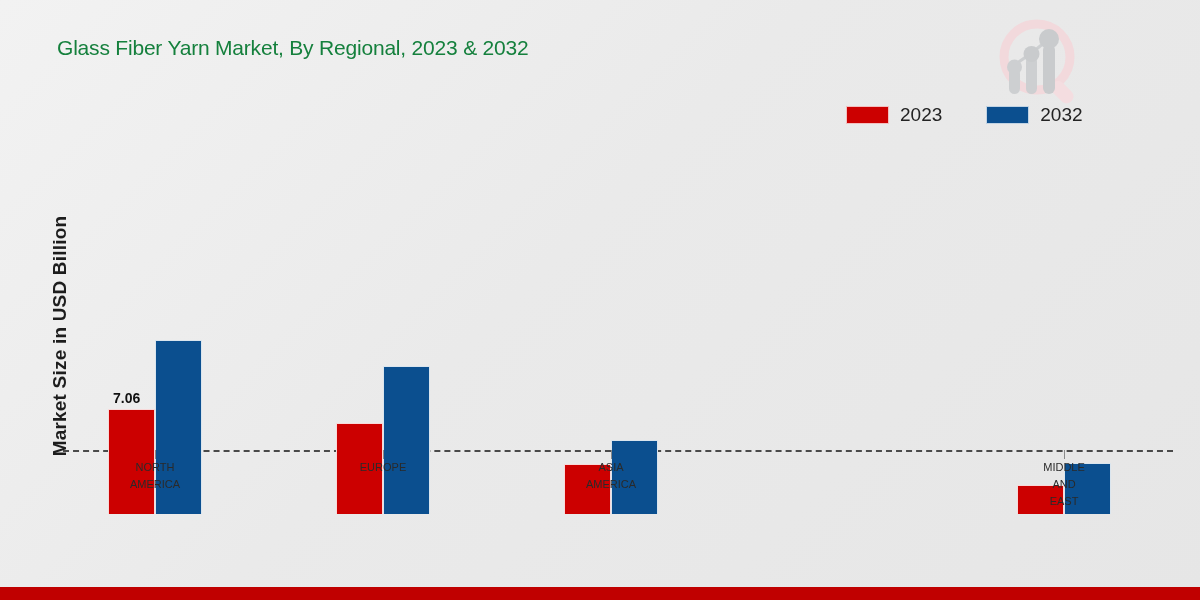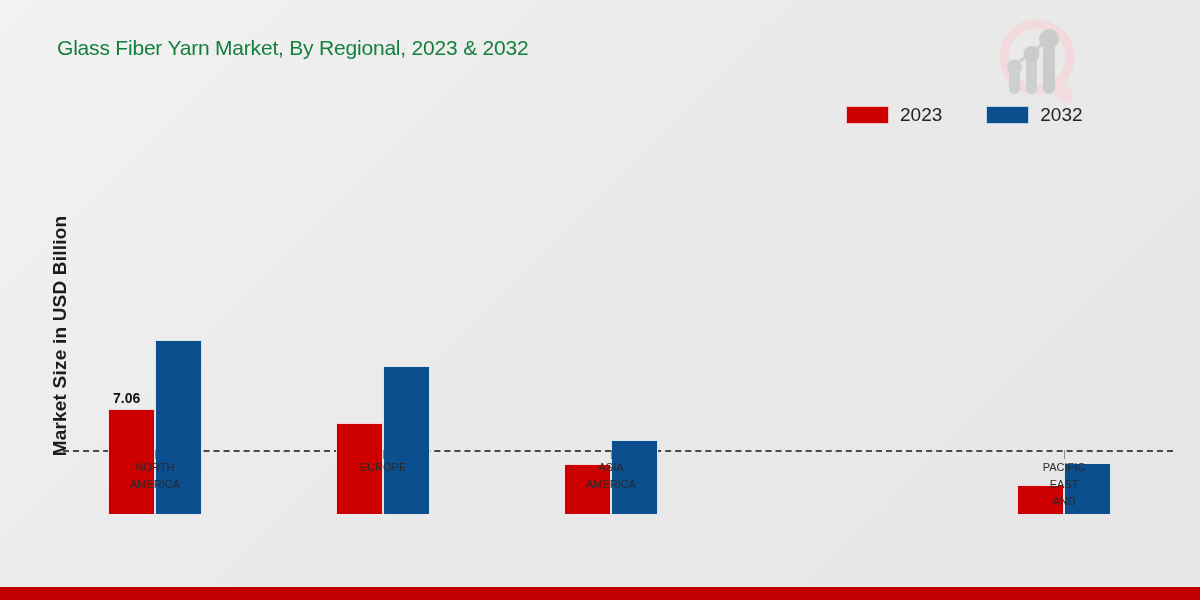--- a/index.html
+++ b/index.html
@@ -206,21 +206,21 @@
   </div>
 
 
   <div class="group" style="left:1017px; width:94px;">
     <div class="bars">
       <div class="bar red" style="height:29px"></div>
       <div class="bar blue" style="height:51px"></div>
     </div>
     <div class="tick"></div>
     <div class="cat-label">
-      <div>PACIFIC</div>
+      <div>MIDDLE</div>
+      <div>AND</div>
       <div>EAST</div>
-      <div>AND</div>
     </div>
   </div>
 
 </div>
 
 <div id="bottom-bar"></div>
 
 </body></html>

